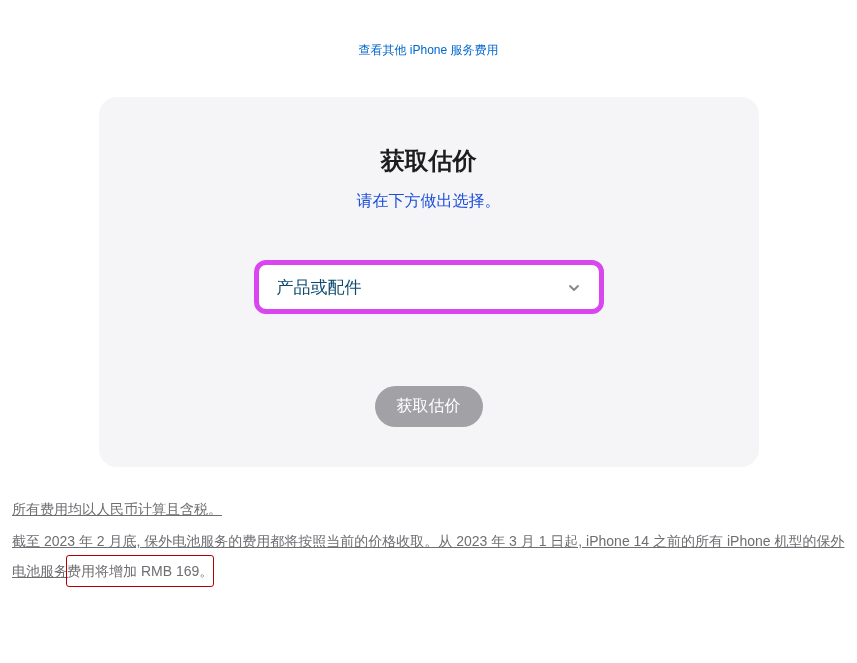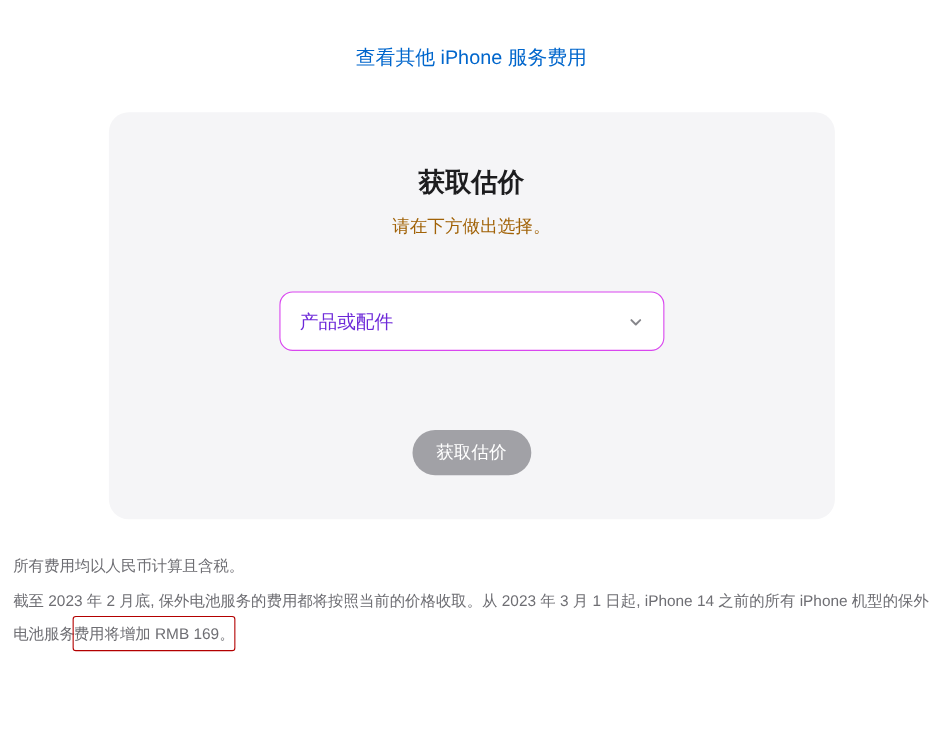--- a/index.html
+++ b/index.html
@@ -18,62 +18,62 @@
       width: 100%;
       padding: 0 10px;
     }
     .top-link {
       text-align: center;
       margin-top: 40px;
       margin-bottom: 38px;
     }
     .top-link a {
       color: #0066cc;
-      font-size: 18px;
+      font-size: 12px;
       text-decoration: none;
       cursor: pointer;
     }
     .card {
       background: #f5f5f7;
       border-radius: 18px;
       max-width: 660px;
       margin: 0 auto;
       padding: 48px 40px 40px;
       text-align: center;
     }
     .card-title {
       font-size: 24px;
       font-weight: 600;
       color: #1d1d1f;
       margin-bottom: 14px;
     }
     .card-subtitle {
       font-size: 16px;
-      color: #a16207;
+      color: #1d4ed8;
       margin-bottom: 48px;
     }
     .select-wrap {
       position: relative;
       width: 350px;
       margin: 0 auto 20px;
     }
     .select-field {
       width: 100%;
       height: 54px;
-      border: 1px solid #d946ef;
+      border: 5px solid #d946ef;
       border-radius: 12px;
       background: #ffffff;
       padding: 16px 18px;
       font-size: 17px;
       text-align: left;
       display: flex;
       align-items: center;
       justify-content: space-between;
       cursor: pointer;
-      color: #6d28d9;
+      color: #0c4a6e;
     }
     .chevron-icon {
       width: 14px;
       height: 14px;
       display: inline-block;
       flex-shrink: 0;
     }
     .chevron-icon svg {
       width: 100%;
       height: 100%;
@@ -105,20 +105,21 @@
     }
     .footer-text {
       font-size: 14px;
       color: #6e6e73;
       line-height: 2;
       margin-top: 28px;
       padding: 0 2px;
     }
     .footer-text p {
       margin-bottom: 4px;
+      text-decoration: underline;
     }
     .highlight-box {
       display: inline-block;
       border: 1.5px solid #b30000;
       border-radius: 3px;
       padding: 1px 0;
       margin-left: -2px;
     }
     .inline {
       display: inline;

